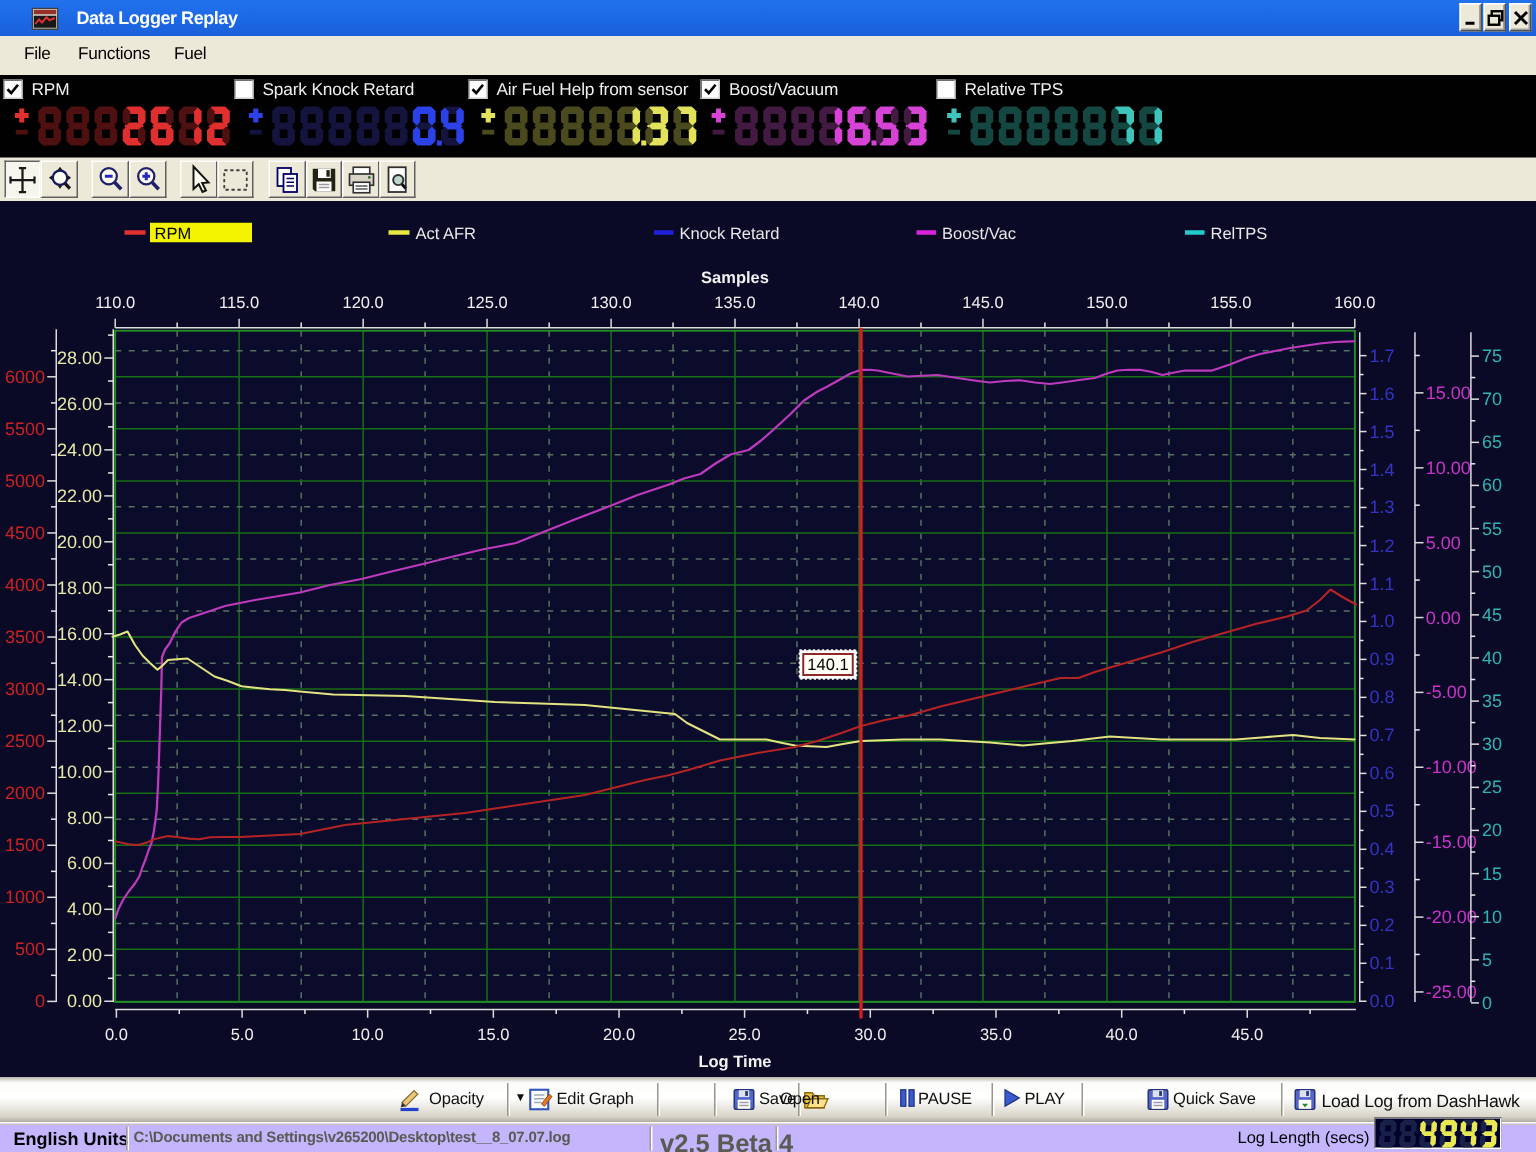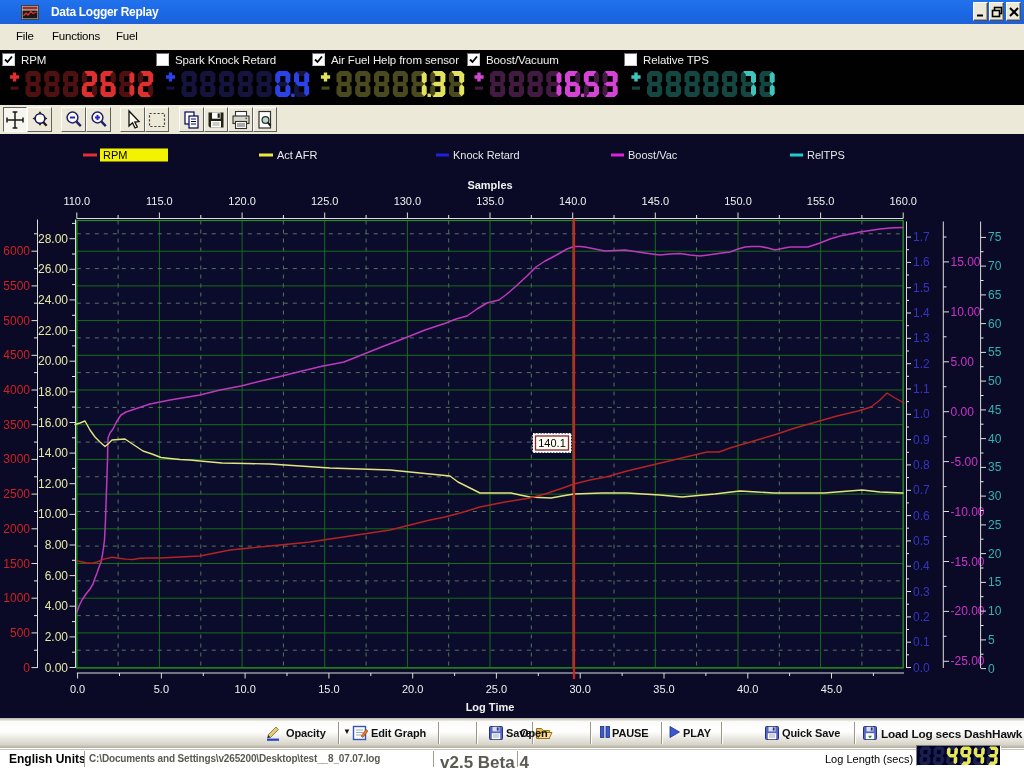--- a/index.html
+++ b/index.html
@@ -19,23 +19,23 @@
 .cblbl { position:absolute; top:3.5px; color:#f0f0f0; font-size:11.5px; letter-spacing:-0.1px; }
 #toolbar { position:absolute; left:0; top:105px; width:1024px; height:29px; background:#ece9d8; }
 .tbtn { position:absolute; top:2px; height:25px; background:#ece9d8;
   border:1px solid; border-color:#fdfdfa #606060 #606060 #fdfdfa;
   display:flex; align-items:center; justify-content:center; }
 .tbtn.pressed { background:#f6f5ee; border-color:#606060 #fdfdfa #fdfdfa #606060; }
 #chart { position:absolute; left:0; top:134px; }
 #btoolbar { position:absolute; left:0; top:718px; width:1024px; height:30px;
   background:linear-gradient(180deg,#b8b4a8 0%,#fbfbf9 12%,#ffffff 45%,#d8d4c8 88%,#b0aca0 100%); }
 .bic { position:absolute; top:7px; }
-.blb { position:absolute; top:9px; font-size:11px; font-weight:bold; color:#101010; white-space:nowrap; letter-spacing:-0.1px; }
+.blb { position:absolute; top:9px; font-size:11px; font-weight:normal; color:#101010; white-space:nowrap; letter-spacing:-0.1px; }
 .bsep { position:absolute; top:4px; width:1px; height:22px; background:#9a968a; box-shadow:1px 0 0 #fff; }
-#statusbar { position:absolute; left:0; top:748px; width:1024px; height:20px; background:#ffffff;
+#statusbar { position:absolute; left:0; top:748px; width:1024px; height:20px; background:#c4b5fd;
   border-top:1px solid #fff; box-shadow:inset 0 1px 0 #c8c4b8; font-size:12px; }
 .ssep { position:absolute; top:2px; width:1px; height:16px; background:#a09c90; box-shadow:1px 0 0 #fff; }
 #ledpanel { position:absolute; left:916px; top:745px; width:85px; height:21px; background:#00002e;
   border:1px solid; border-color:#808080 #fff #fff #808080; }
 </style></head><body>
 <div id="app">
   <div id="titlebar">
       <span class="ticon"><svg width="18" height="15" viewBox="0 0 18 15">
           <rect x="0.5" y="0.5" width="17" height="14" fill="#d8d4c8" stroke="#404040"></rect>
           <rect x="1.5" y="1.5" width="15" height="3" fill="#963028"></rect>
@@ -853,21 +853,21 @@
         </svg></div>
       <div class="blb" style="left:782px;">Quick Save</div>
       <div class="bsep" style="left:854px;"></div>
       <div class="bic" style="left:862px;"><svg width="16" height="16" viewBox="0 0 16 16">
           <rect x="1.5" y="1.5" width="13" height="13" rx="1" fill="#5566c8" stroke="#223377" stroke-width="1"></rect>
           <rect x="4.5" y="1.8" width="7" height="4.6" fill="#dde2ee"></rect>
           <rect x="8.8" y="2.4" width="1.8" height="3.2" fill="#223377"></rect>
           <rect x="3.8" y="8.2" width="8.4" height="6" fill="#ffffff"></rect>
           <polygon points="6,10.8 10,10.8 8,13.4" fill="#2a8a2a"></polygon>
         </svg></div>
-      <div class="blb" style="left:881px;"><span style="font-size:11.8px;letter-spacing:-0.2px;">Load Log secs DashHawk</span></div>
+      <div class="blb" style="left:881px;"><span style="font-size:11.8px;letter-spacing:-0.2px;">Load Log from DashHawk</span></div>
     </div>
   <div id="statusbar">
     <span style="position:absolute;left:9px;top:3px;font-weight:bold;color:#000;">English Units</span>
     <div class="ssep" style="left:84px;"></div>
     <span style="position:absolute;left:89px;top:3.5px;font-weight:bold;color:#5a5a52;font-size:10px;letter-spacing:-0.15px;">C:\Documents and Settings\v265200\Desktop\test__8_07.07.log</span>
     <div class="ssep" style="left:433px;"></div>
     <span style="position:absolute;left:440px;top:3.5px;font-weight:bold;color:#5a5a52;font-size:17px;">v2.5 Beta 4</span>
     <div class="ssep" style="left:517px;"></div>
     <span style="position:absolute;left:825px;top:4px;color:#000;font-size:11px;">Log Length (secs)</span>
   </div>

